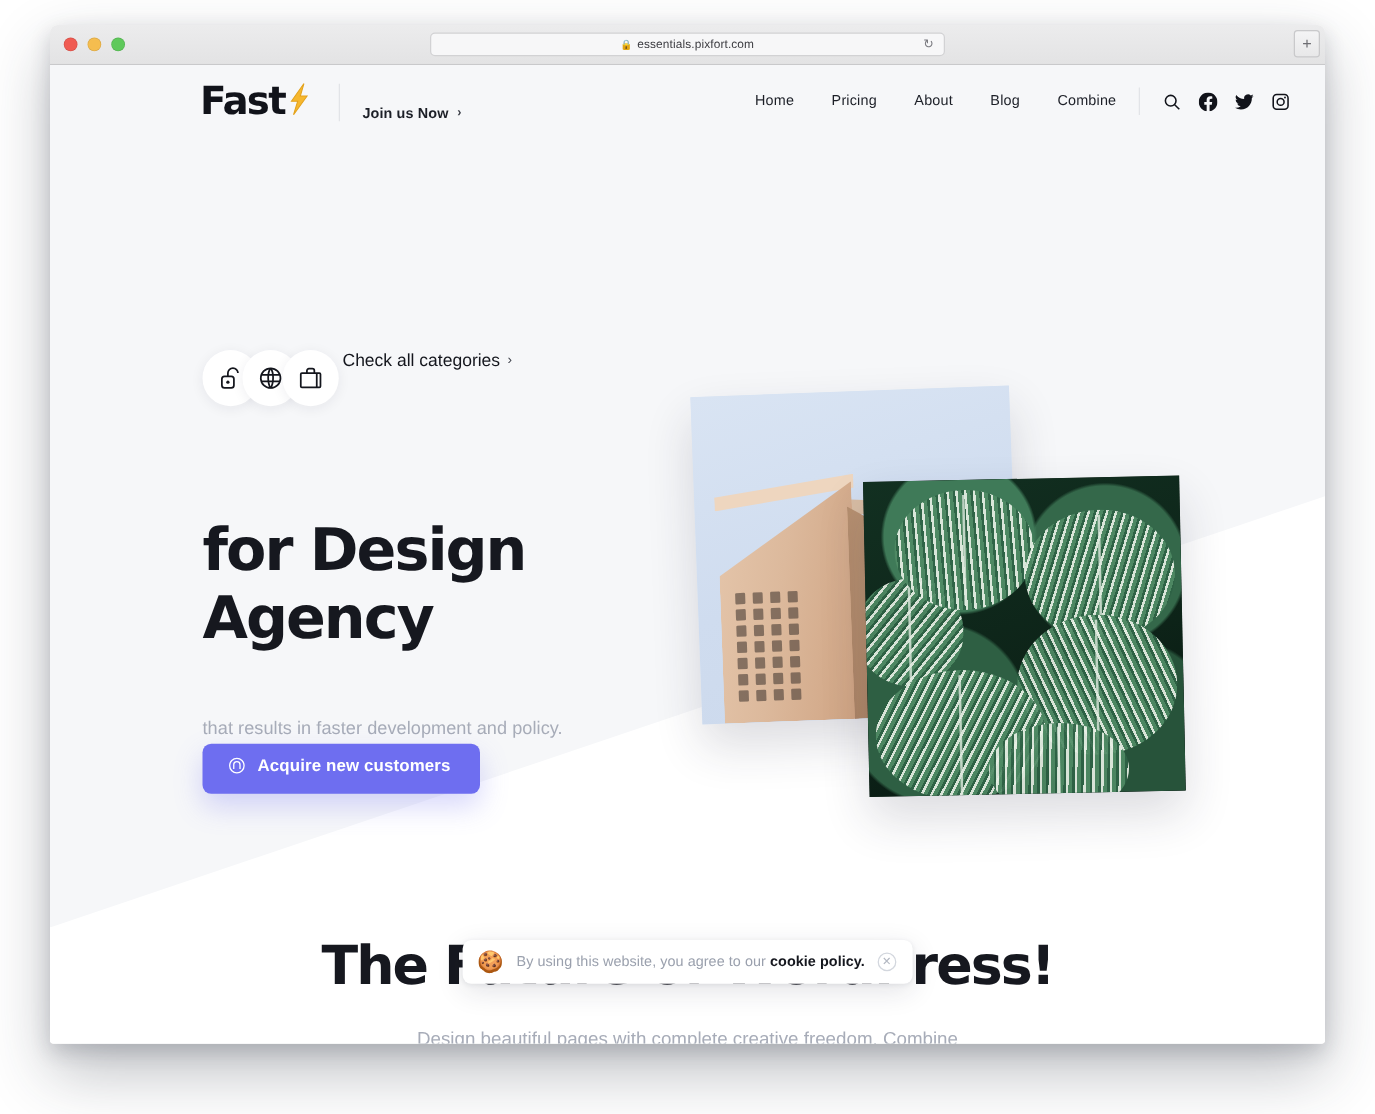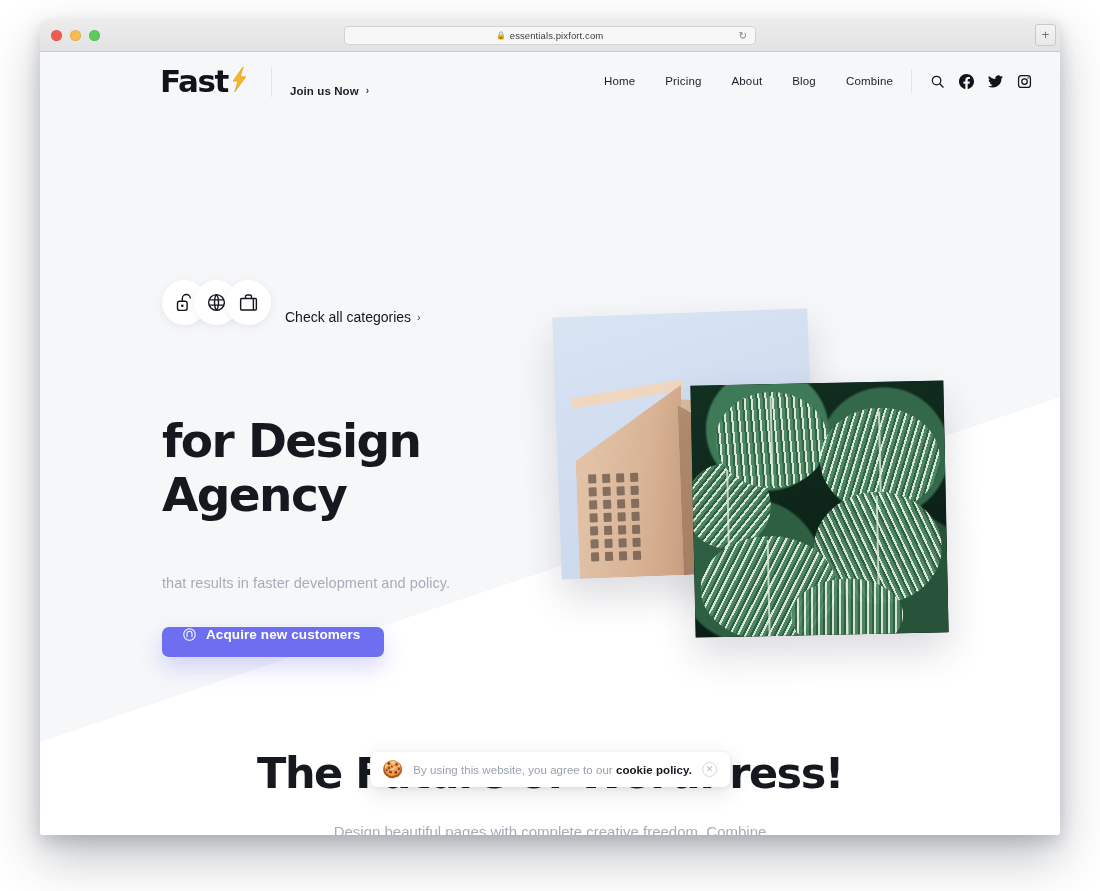--- a/index.html
+++ b/index.html
@@ -217,22 +217,22 @@
 
   .hero-left {
     position: absolute;
     left: 122px;
     top: 170px;
     width: 420px;
   }
 
   .cat-row {
     display: flex;
-    align-items: flex-end;
-    gap: 14px;
+    align-items: flex-start;
+    gap: 3px;
   }
   .cat-avatars { display: flex; align-items: center; }
   .cat-av {
     width: 45px; height: 45px;
     border-radius: 50%;
     background: #ffffff;
     box-shadow: 0 2px 10px rgba(30,35,50,.07);
     display: flex;
     align-items: center;
     justify-content: center;
@@ -269,29 +269,28 @@
   .subtext {
     margin-top: 26px;
     font-size: 14.5px;
     line-height: 1.6;
     color: #a7acb8;
     letter-spacing: .05px;
     max-width: 370px;
   }
 
   .cta {
-    margin-top: 32px;
     display: inline-flex;
     align-items: center;
     gap: 9px;
     background: #6e6ef0;
     color: #ffffff;
     border: none;
     border-radius: 7px;
-    padding: 0 24px 15px 20px;
+    padding: 10px 24px 15px 20px;
     font-family: "Liberation Sans", sans-serif;
     font-size: 13.5px;
     font-weight: 700;
     letter-spacing: .1px;
     box-shadow: 0 10px 22px rgba(110,110,240,.28);
   }
   .cta svg { width: 15px; height: 15px; display: block; }
 
   
   .hero-images {

